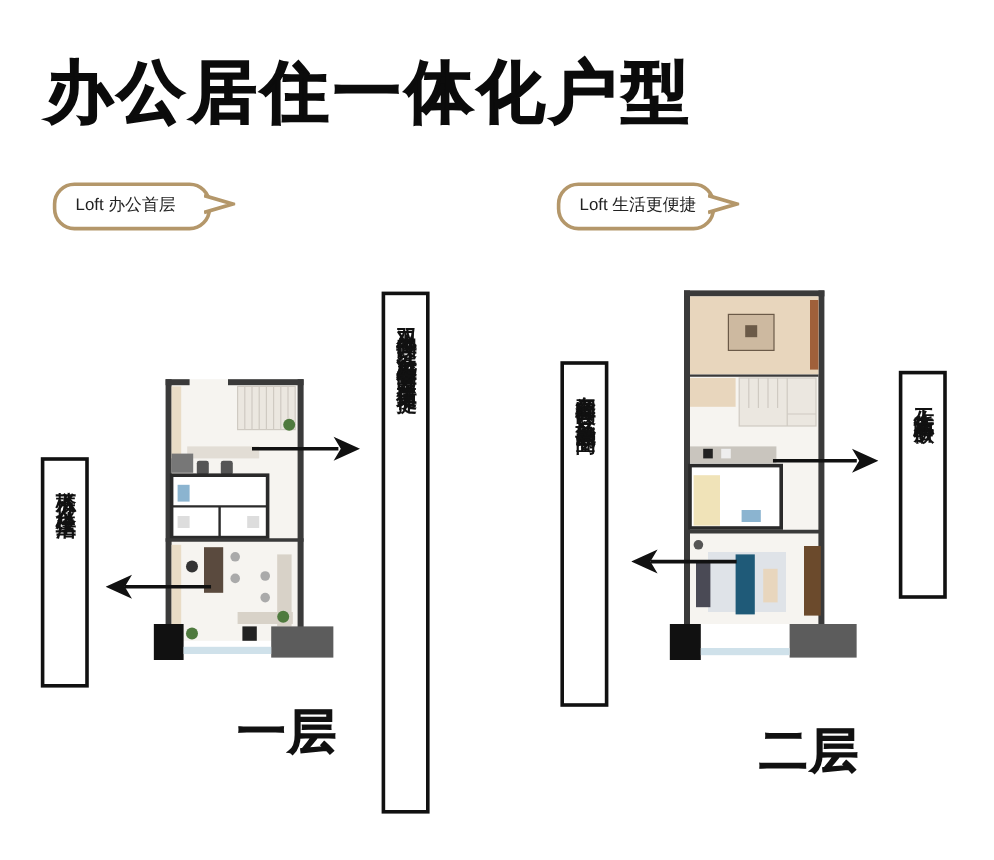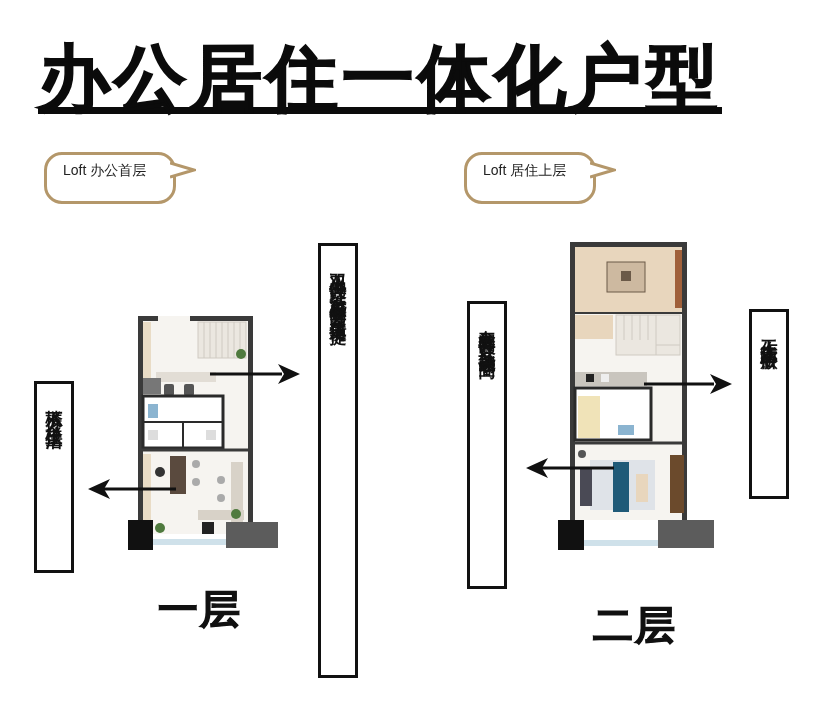--- a/index.html
+++ b/index.html
@@ -1,60 +1,59 @@
 <!DOCTYPE html>
 <html><head>
 <meta charset="utf-8">
 <style>
   * { box-sizing: border-box; margin: 0; padding: 0; }
   html, body { width: 828px; height: 717px; background: #ffffff; overflow: hidden; }
   body { position: relative; font-family: "DejaVu Sans", "Liberation Sans", sans-serif; color: #111; }
   .title {
     position: absolute; left: 38px; top: 38px; width: 720px; height: 80px;
-    font-size: 72px; font-weight: 900; letter-spacing: 4px; line-height: 80px;
+    font-size: 56px; font-weight: 900; letter-spacing: 4px; line-height: 80px;
     color: #0b0b0b;
-    text-decoration: underline;
     -webkit-text-stroke: 1.5px #0b0b0b;
   }
   .badge { position: absolute; height: 36px; }
   .badge .pill {
-    position: absolute; left: 0; top: 0; width: 132px; height: 52px;
+    position: absolute; left: 0; top: 0; width: 132px; height: 40px;
     border: 3px solid #b4976a; border-radius: 18px; background: #fff;
     font-size: 14px; line-height: 30px; padding-left: 16px; color: #222;
     font-family: "Liberation Sans", "DejaVu Sans", sans-serif;
   }
   .badge .tail { position: absolute; left: 126px; top: 8px; width: 26px; height: 20px; }
   .vbox {
     position: absolute; border: 3px solid #111; background: #fff;
     display: flex; flex-direction: column; align-items: center; justify-content: flex-start;
   }
   .vtext {
     writing-mode: vertical-rl; font-weight: 900; font-size: 17px; color: #111;
     letter-spacing: 2px; line-height: 1;
   }
   .plan { position: absolute; }
   .arrow { position: absolute; }
   .floor-label {
-    position: absolute; font-size: 40px; font-weight: 900; color: #111; letter-spacing: 2px;
+    position: absolute; font-size: 40px; font-weight: 900; color: #111; letter-spacing: 2px; margin-left: 40px;
     -webkit-text-stroke: 1px #111;
   }
 </style>
 </head>
 <body>
 
 <div class="title">办公居住一体化户型</div>
 
 <div class="badge" style="left:44px; top:152px;">
   <div class="pill">Loft 办公首层</div>
   <svg class="tail" viewBox="0 0 26 20">
     <path d="M0 3 L24 10 L0 17" fill="#fff" stroke="#b4976a" stroke-width="3"></path>
   </svg>
 </div>
 <div class="badge" style="left:464px; top:152px;">
-  <div class="pill">Loft 居住上层</div>
+  <div class="pill">Loft 生活更便捷</div>
   <svg class="tail" viewBox="0 0 26 20">
     <path d="M0 3 L24 10 L0 17" fill="#fff" stroke="#b4976a" stroke-width="3"></path>
   </svg>
 </div>
 
 <div class="vbox" style="left:34px; top:381px; width:40px; height:192px; padding-top:12px;">
   <div class="vtext">楼下办公 楼上生活</div>
 </div>
 
 <div class="vbox" style="left:318px; top:243px; width:40px; height:435px; padding-top:14px;">

